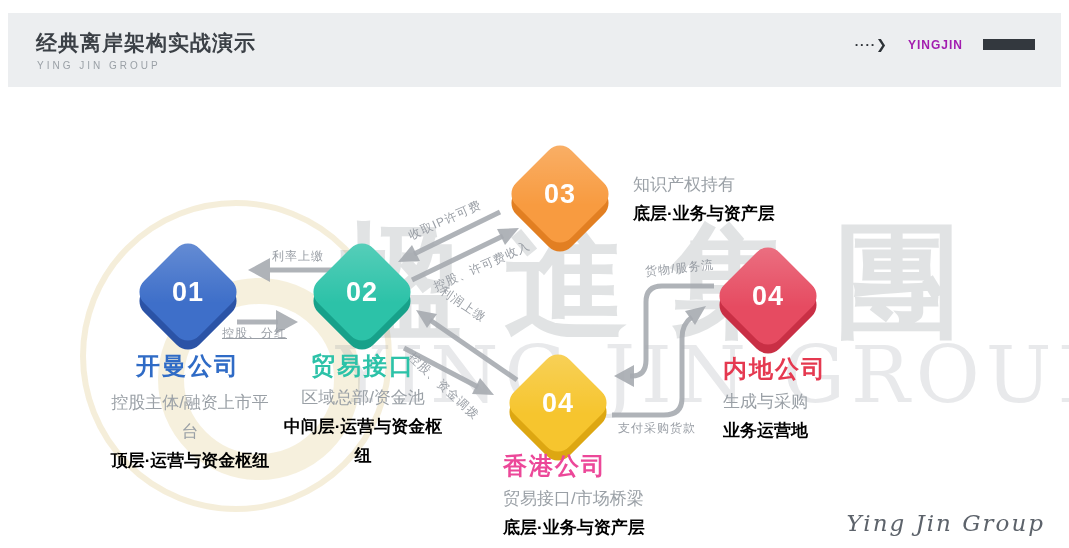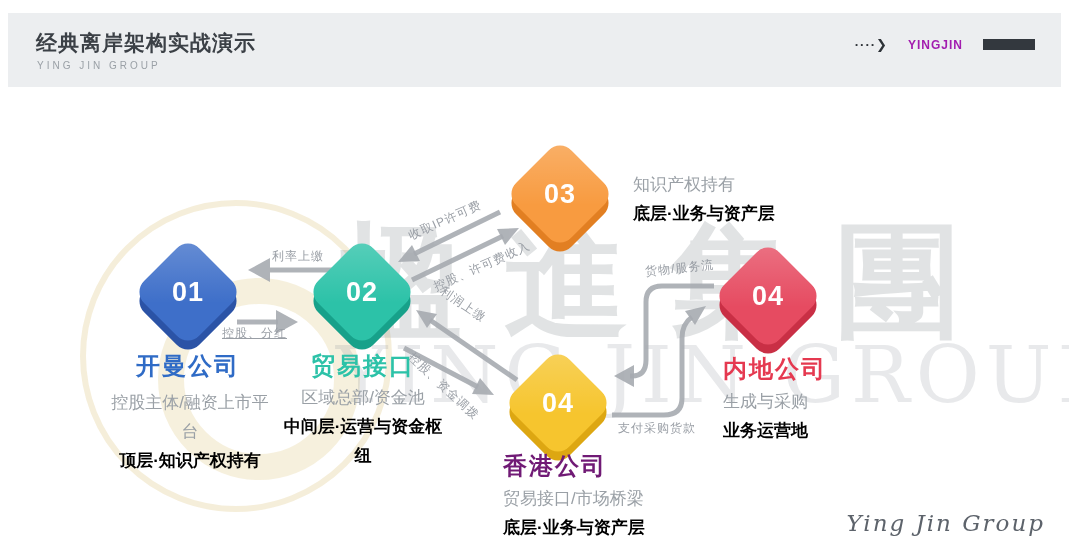--- a/index.html
+++ b/index.html
@@ -125,35 +125,35 @@
 
   <div class="diamond layer-node" style="left:713px;top:245px;">
     <div class="d-base" style="background-color: rgb(201, 47, 69);"></div>
     <div class="d-face" style="background-color: rgb(230, 75, 97);"></div>
     <div class="d-num">04</div>
   </div>
 
   <div class="n-title center layer-text" style="left: 188px; top: 350px; color: rgb(47, 107, 198);">开曼公司</div>
   <div class="n-desc center layer-text" style="left:190px;top:388px;width:172px;">
     <span class="desc-line">控股主体/融资上市平台</span><br>
-    <span class="n-role">顶层·知识产权持有</span>
+    <span class="n-role">顶层·运营与资金枢纽</span>
   </div>
 
   <div class="n-title center layer-text" style="left: 363px; top: 350px; color: rgb(44, 194, 168);">贸易接口</div>
   <div class="n-desc center layer-text" style="left:363px;top:383px;width:162px;">
     <span class="desc-line">区域总部/资金池</span><br>
     <span class="n-role">中间层·运营与资金枢纽</span>
   </div>
 
   <div class="n-desc layer-text" style="left:633px;top:170px;width:210px;">
     <span class="desc-line">知识产权持有</span><br>
     <span class="n-role">底层·业务与资产层</span>
   </div>
 
-  <div class="n-title layer-text" style="left: 503px; top: 450px; color: #701a75; text-align: center;">香港公司</div>
+  <div class="n-title layer-text" style="left: 503px; top: 450px; color: #ec4899; text-align: center;">香港公司</div>
   <div class="n-desc layer-text" style="left:503px;top:484px;width:220px;">
     <span class="desc-line">贸易接口/市场桥梁</span><br>
     <span class="n-role">底层·业务与资产层</span>
   </div>
 
   <div class="n-title layer-text" style="left: 723px; top: 353px; color: rgb(229, 57, 80);">内地公司</div>
   <div class="n-desc layer-text" style="left:723px;top:387px;width:190px;">
     <span class="desc-line">生成与采购</span><br>
     <span class="n-role">业务运营地</span>
   </div>

